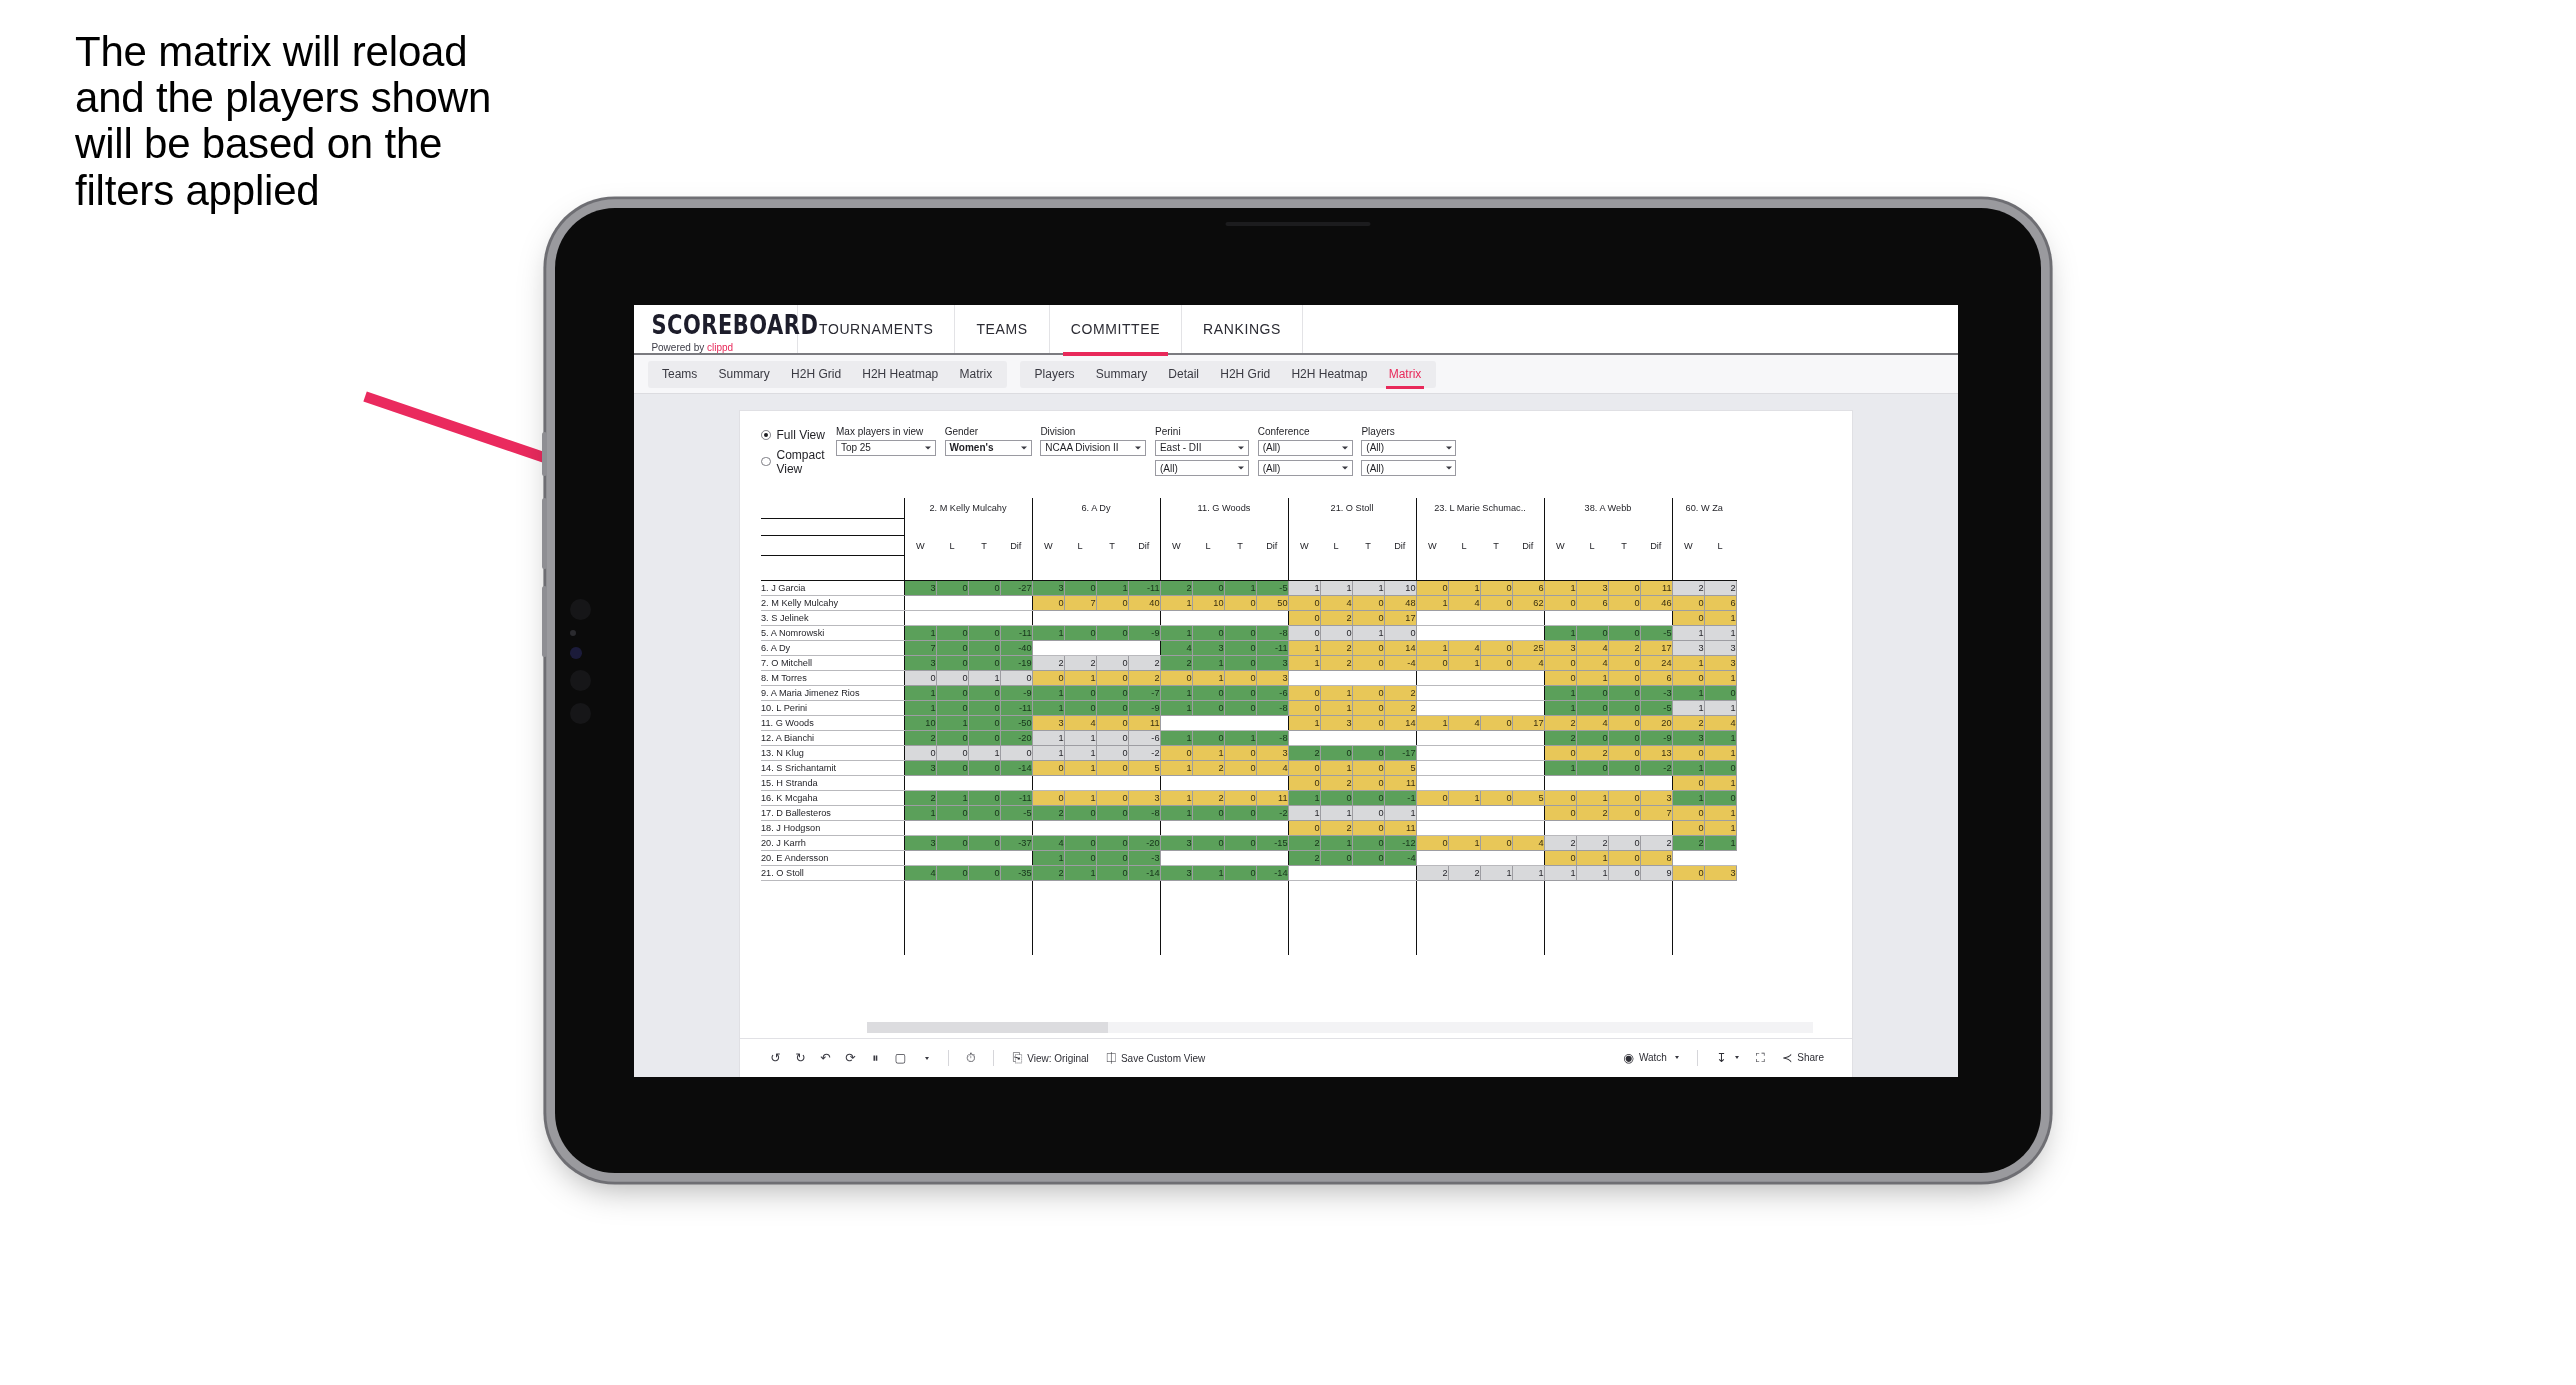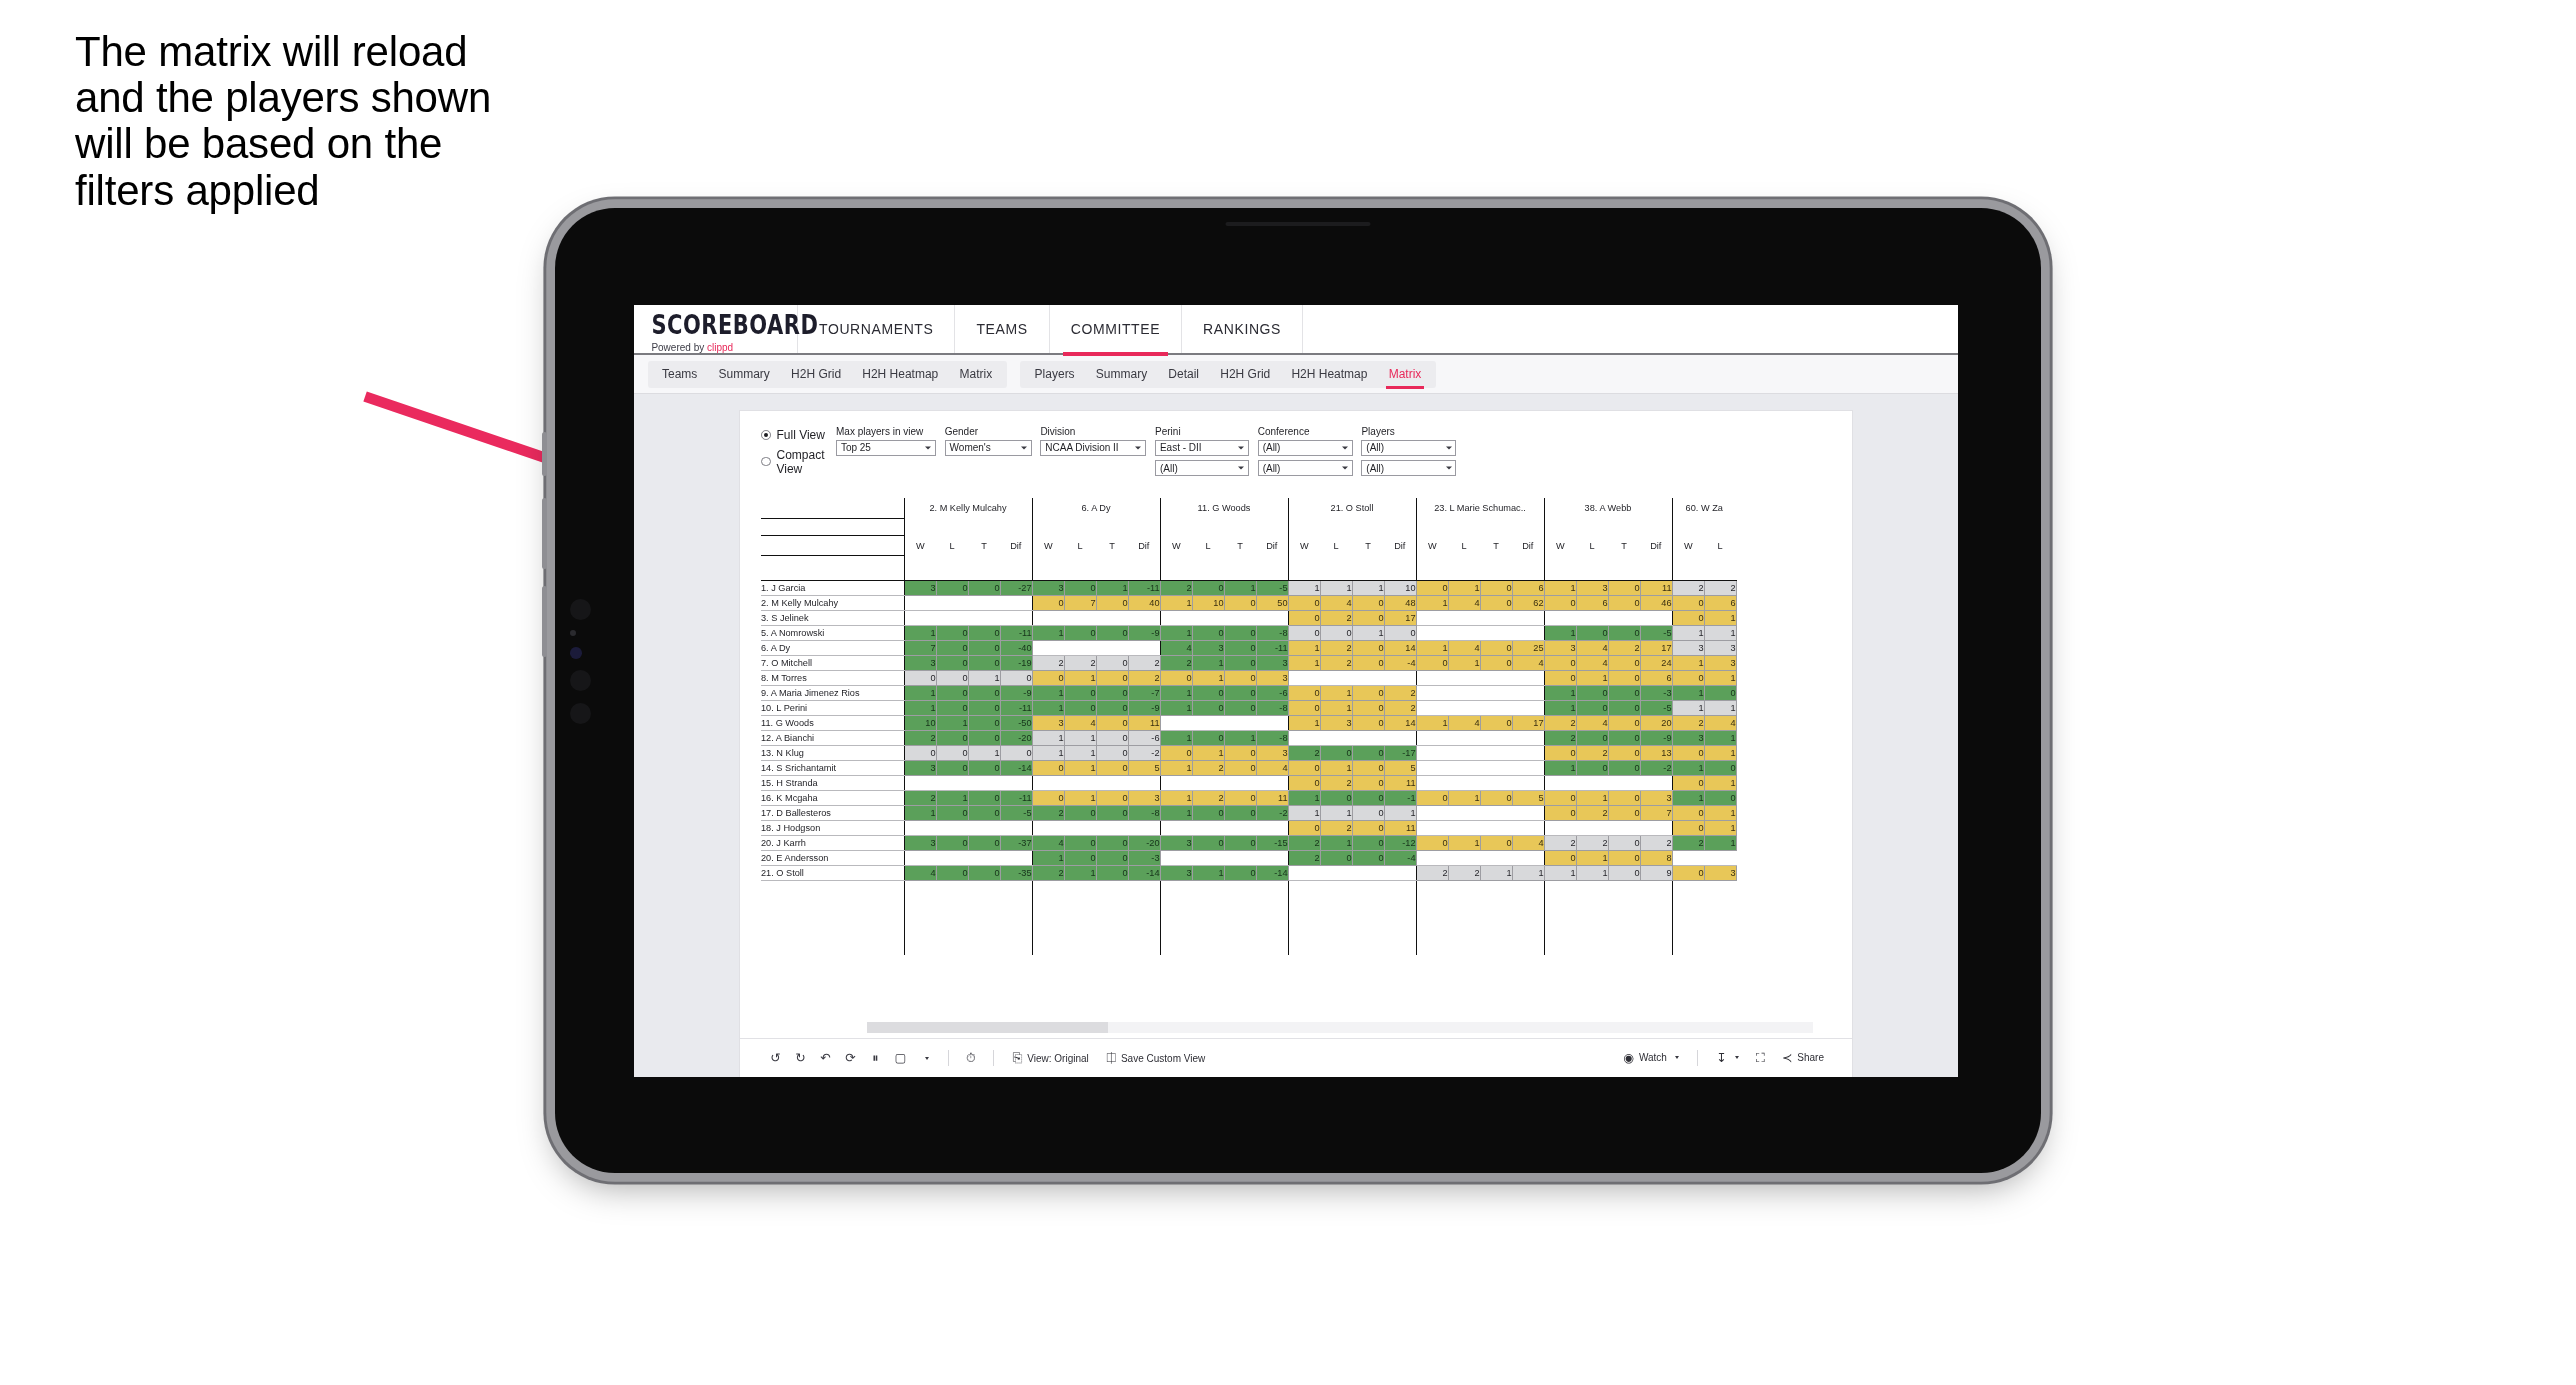--- a/index.html
+++ b/index.html
@@ -98,21 +98,21 @@
   .radio{ width:9.7px; height:9.7px; border:1px solid #7d7d84; border-radius:50%; position:relative; background:#fff; flex:none; }
   .radio.on:after{ content:""; position:absolute; left:1.9px; top:1.9px; width:3.9px; height:3.9px; background:#1f1f24; border-radius:50%; }
   .fcol{ margin-right:8.7px; }
   .fcol .flabel{ font-size:10px; color:#1f1f24; margin-bottom:2.9px; white-space:nowrap; }
   .sel-box{
     height:16.4px; border:1px solid #9a9aa1; background:#fff; font-size:10px; color:#1f1f24;
     display:flex; align-items:center; padding:0 3.9px; position:relative; cursor:pointer; margin-bottom:3.9px;
   }
   .sel-box .caret{ position:absolute; right:3.9px; top:50%; transform:translateY(-50%);
     border-left:3.1px solid transparent; border-right:3.1px solid transparent; border-top:3.9px solid #3b3b42; }
-  .w-maxp{ width:100px; } .w-gen{ width:87px; } .w-div{ width:106px; }
+  .w-maxp{ width:100px; } .w-gen{ width:87px;font-weight:bold; } .w-div{ width:106px; }
   .w-reg{ width:94px; } .w-conf{ width:95px; } .w-play{ width:95px; }
 
   
   #matrix-wrap{ position:absolute; left:21px; right:0; top:87px; bottom:60px; overflow:hidden; }
   table.mx{ border-collapse:collapse; table-layout:fixed; font-size:9.2px; color:#1f1f24; }
   table.mx td, table.mx th{ padding:0; margin:0; }
 
   .hdr-name{
     height:21px; text-align:center; font-size:9.2px; font-weight:normal; color:#1f1f24;
     border-left:1.4px solid #111; white-space:nowrap; overflow:hidden;

